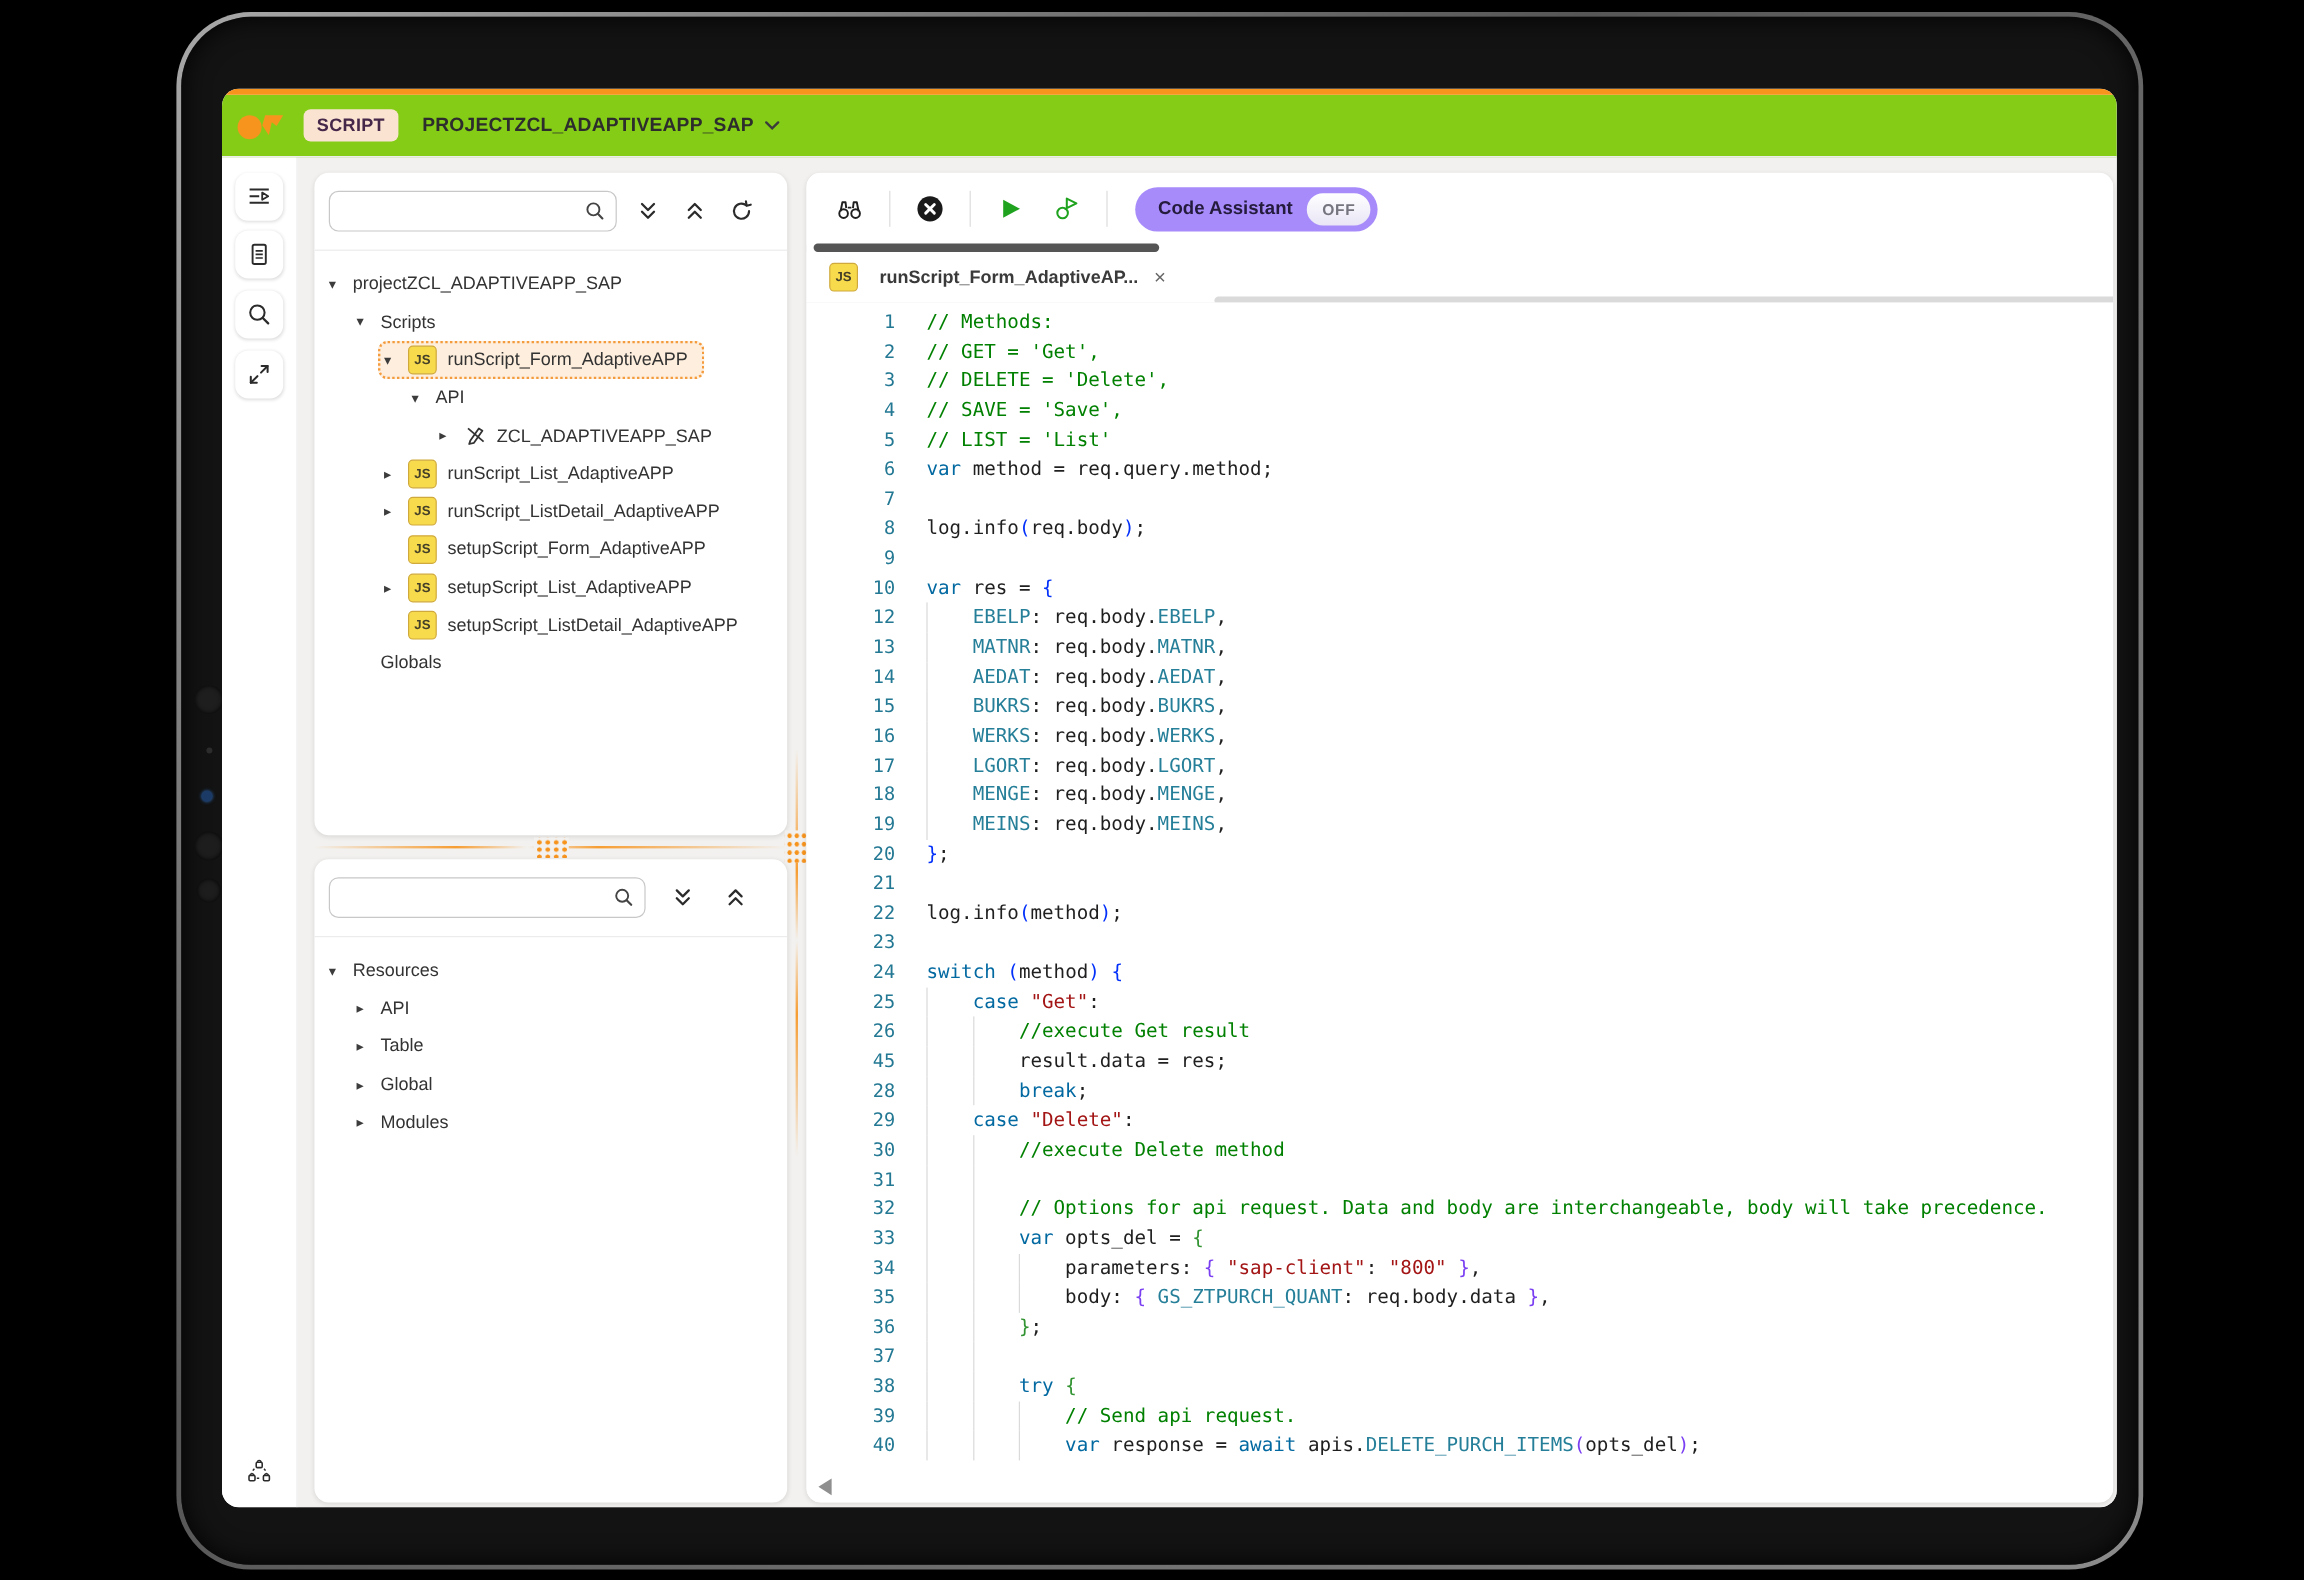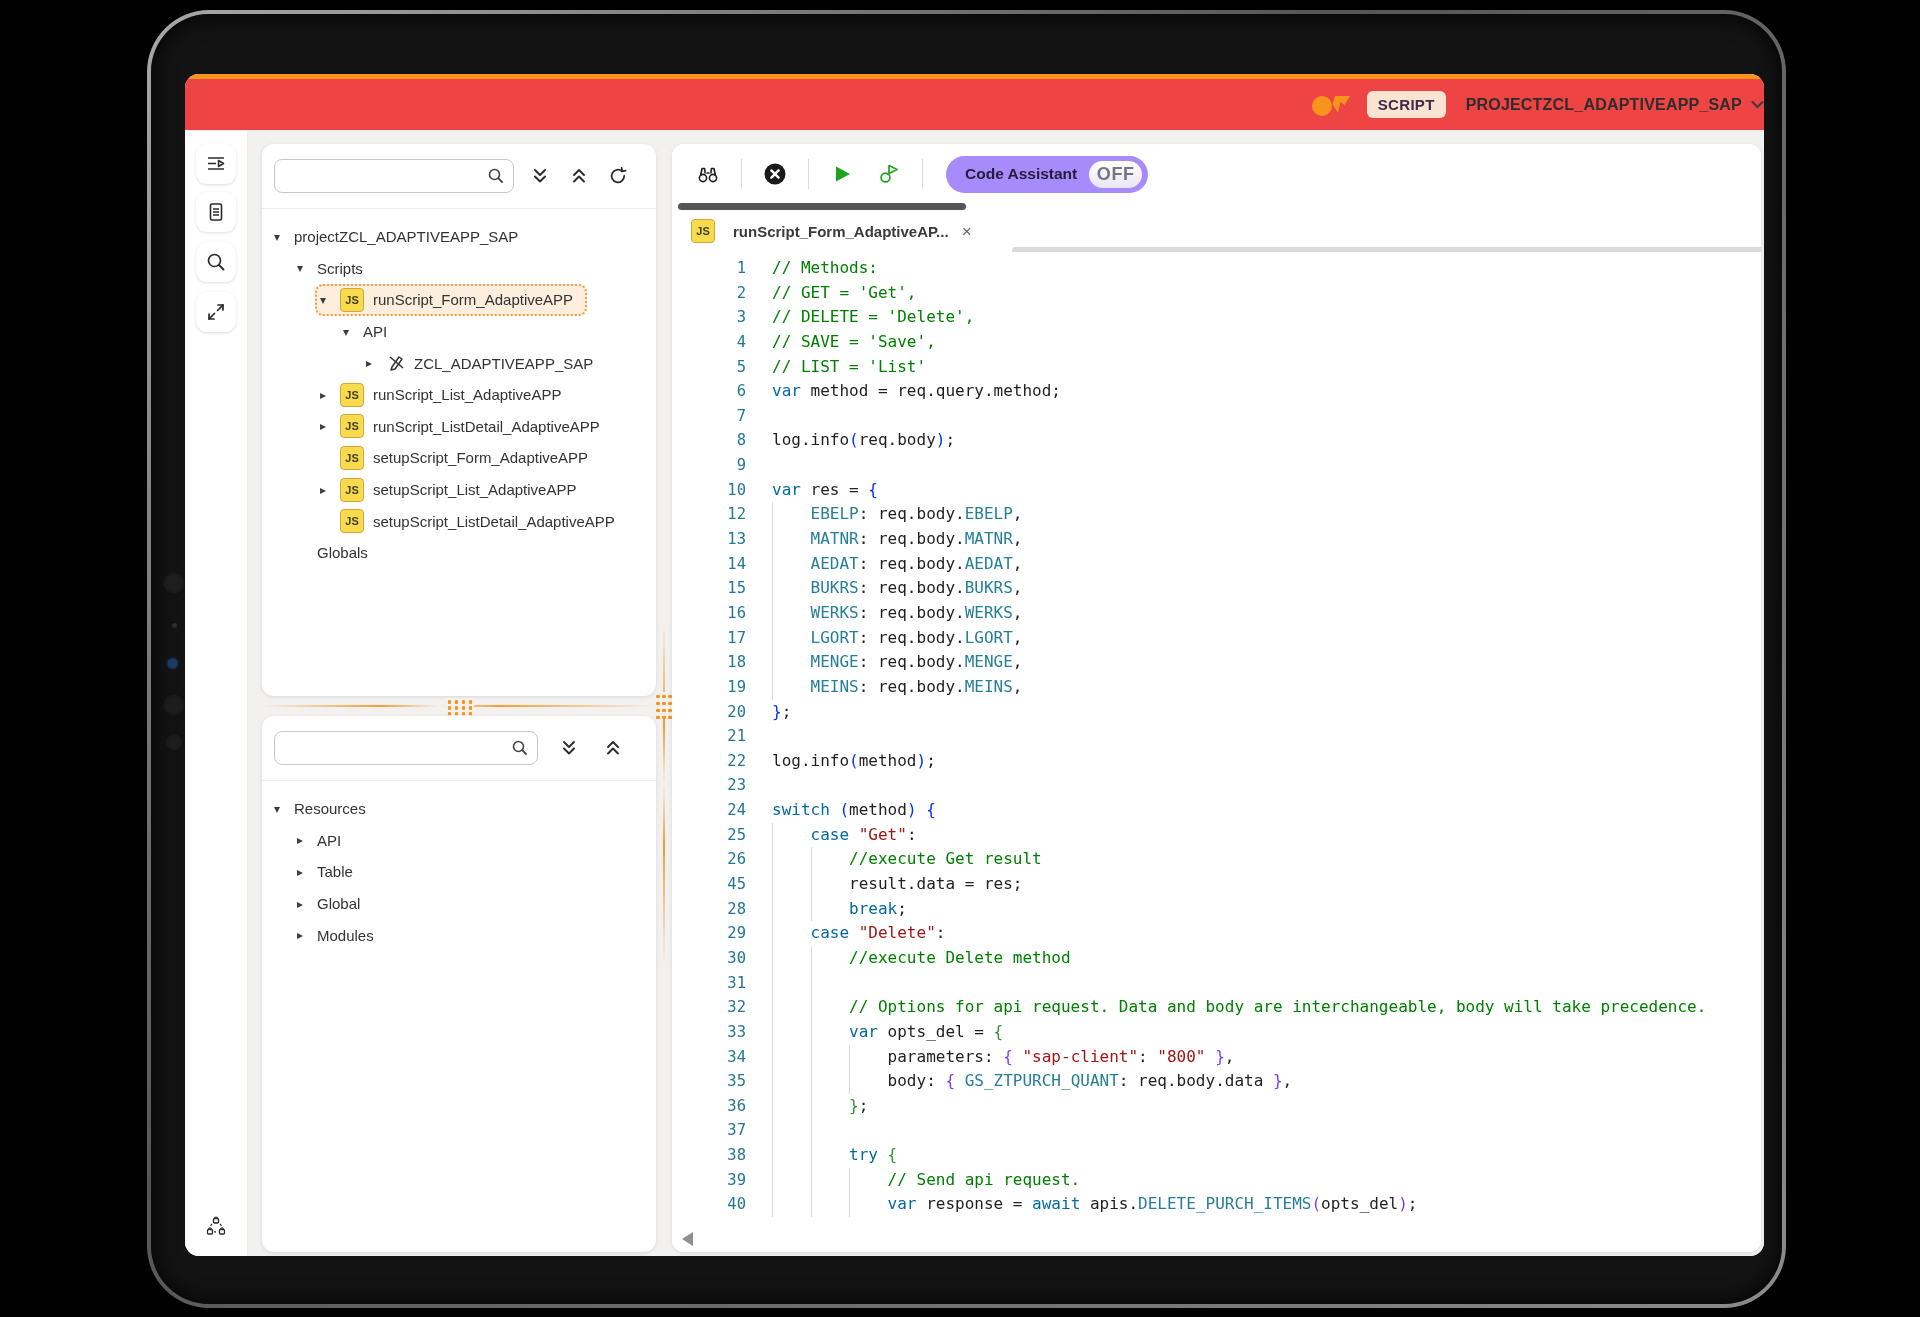--- a/index.html
+++ b/index.html
@@ -17,21 +17,21 @@
   .s3{left:17px;top:645px;width:9px;height:9px;background:#1b3a66;box-shadow:0 0 3px #2f6fbf;}
   .s4{left:11px;top:679px;width:24px;height:24px;background:#1d1d1d;box-shadow:inset 0 0 4px #000;}
   .s5{left:13px;top:718px;width:20px;height:20px;background:#1d1d1d;box-shadow:inset 0 0 4px #000;}
 
   
   .screen{position:absolute;left:34px;top:60px;width:1579px;height:1182px;background:#fff;
           border-radius:14px;overflow:hidden;}
   .top-accent{position:absolute;top:0;left:0;right:0;height:5px;background:#F7941E;z-index:5;}
 
   .app-header{position:absolute;top:5px;left:0;right:0;height:51px;display:flex;align-items:center;
-              padding-left:12px;border-bottom:1px solid #ececec;background:#ef4444;z-index:4;justify-content:flex-end;}
+              padding-left:12px;border-bottom:1px solid #ececec;background:#84cc16;z-index:4;}
   .logo{width:40px;height:28px;margin-right:16px;}
   .mode-badge{background:#FBE3D1;color:#45274A;font-weight:700;font-size:15px;letter-spacing:.3px;
               padding:5px 11px;border-radius:6px;}
   .proj{display:flex;align-items:center;margin-left:20px;cursor:default;}
   .proj-name{font-weight:700;font-size:16px;color:#2d2d2d;letter-spacing:.2px;}
   .proj svg{margin-left:9px;}
 
   
   .rail{position:absolute;left:0;top:56px;width:62px;bottom:0;background:#fff;
         border-right:1px solid #ededed;z-index:3;}
@@ -85,21 +85,21 @@
 
   
   .ed-toolbar{position:absolute;top:0;left:0;right:0;height:60px;display:flex;align-items:center;
               padding-left:22px;gap:19px;background:#fff;}
   .sep{width:1px;height:30px;background:#dcdcdc;}
   .tool-btn{display:flex;align-items:center;justify-content:center;width:28px;height:28px;}
   .assist{display:flex;align-items:center;background:#A78BFA;border-radius:19px;height:37px;
           padding:0 6px 0 19px;gap:12px;margin-left:4px;}
   .assist-label{font-size:15.5px;font-weight:600;color:#241b3d;}
   .off-chip{background:linear-gradient(180deg,#ffffff,#e9e5f6);border-radius:14px;height:27px;
-            min-width:53px;display:flex;align-items:center;justify-content:center;font-size:18px;
+            min-width:53px;display:flex;align-items:center;justify-content:center;font-size:13px;
             font-weight:700;color:#75757f;letter-spacing:.6px;}
   .tab-thumb{position:absolute;left:6px;top:59px;width:288px;height:7px;background:#555;border-radius:4px;}
   .ed-tabs{position:absolute;top:66px;left:0;right:0;height:42px;display:flex;align-items:center;
            padding-left:13px;border-bottom:1px solid #e6e6e6;background:#fff;}
   .tab{display:flex;align-items:center;gap:9px;padding:0 6px;}
   .tab-label{font-weight:700;font-size:15px;color:#3a3a3a;}
   .tab-close{font-size:17px;color:#666;margin-left:4px;line-height:1;}
   .strip-band{position:absolute;bottom:-2px;left:340px;right:0;height:7px;background:#dadada;border-radius:4px 0 0 4px;}
 
   .ed-code{position:absolute;top:108px;left:0;right:0;bottom:0;padding-top:4px;background:#fff;}

